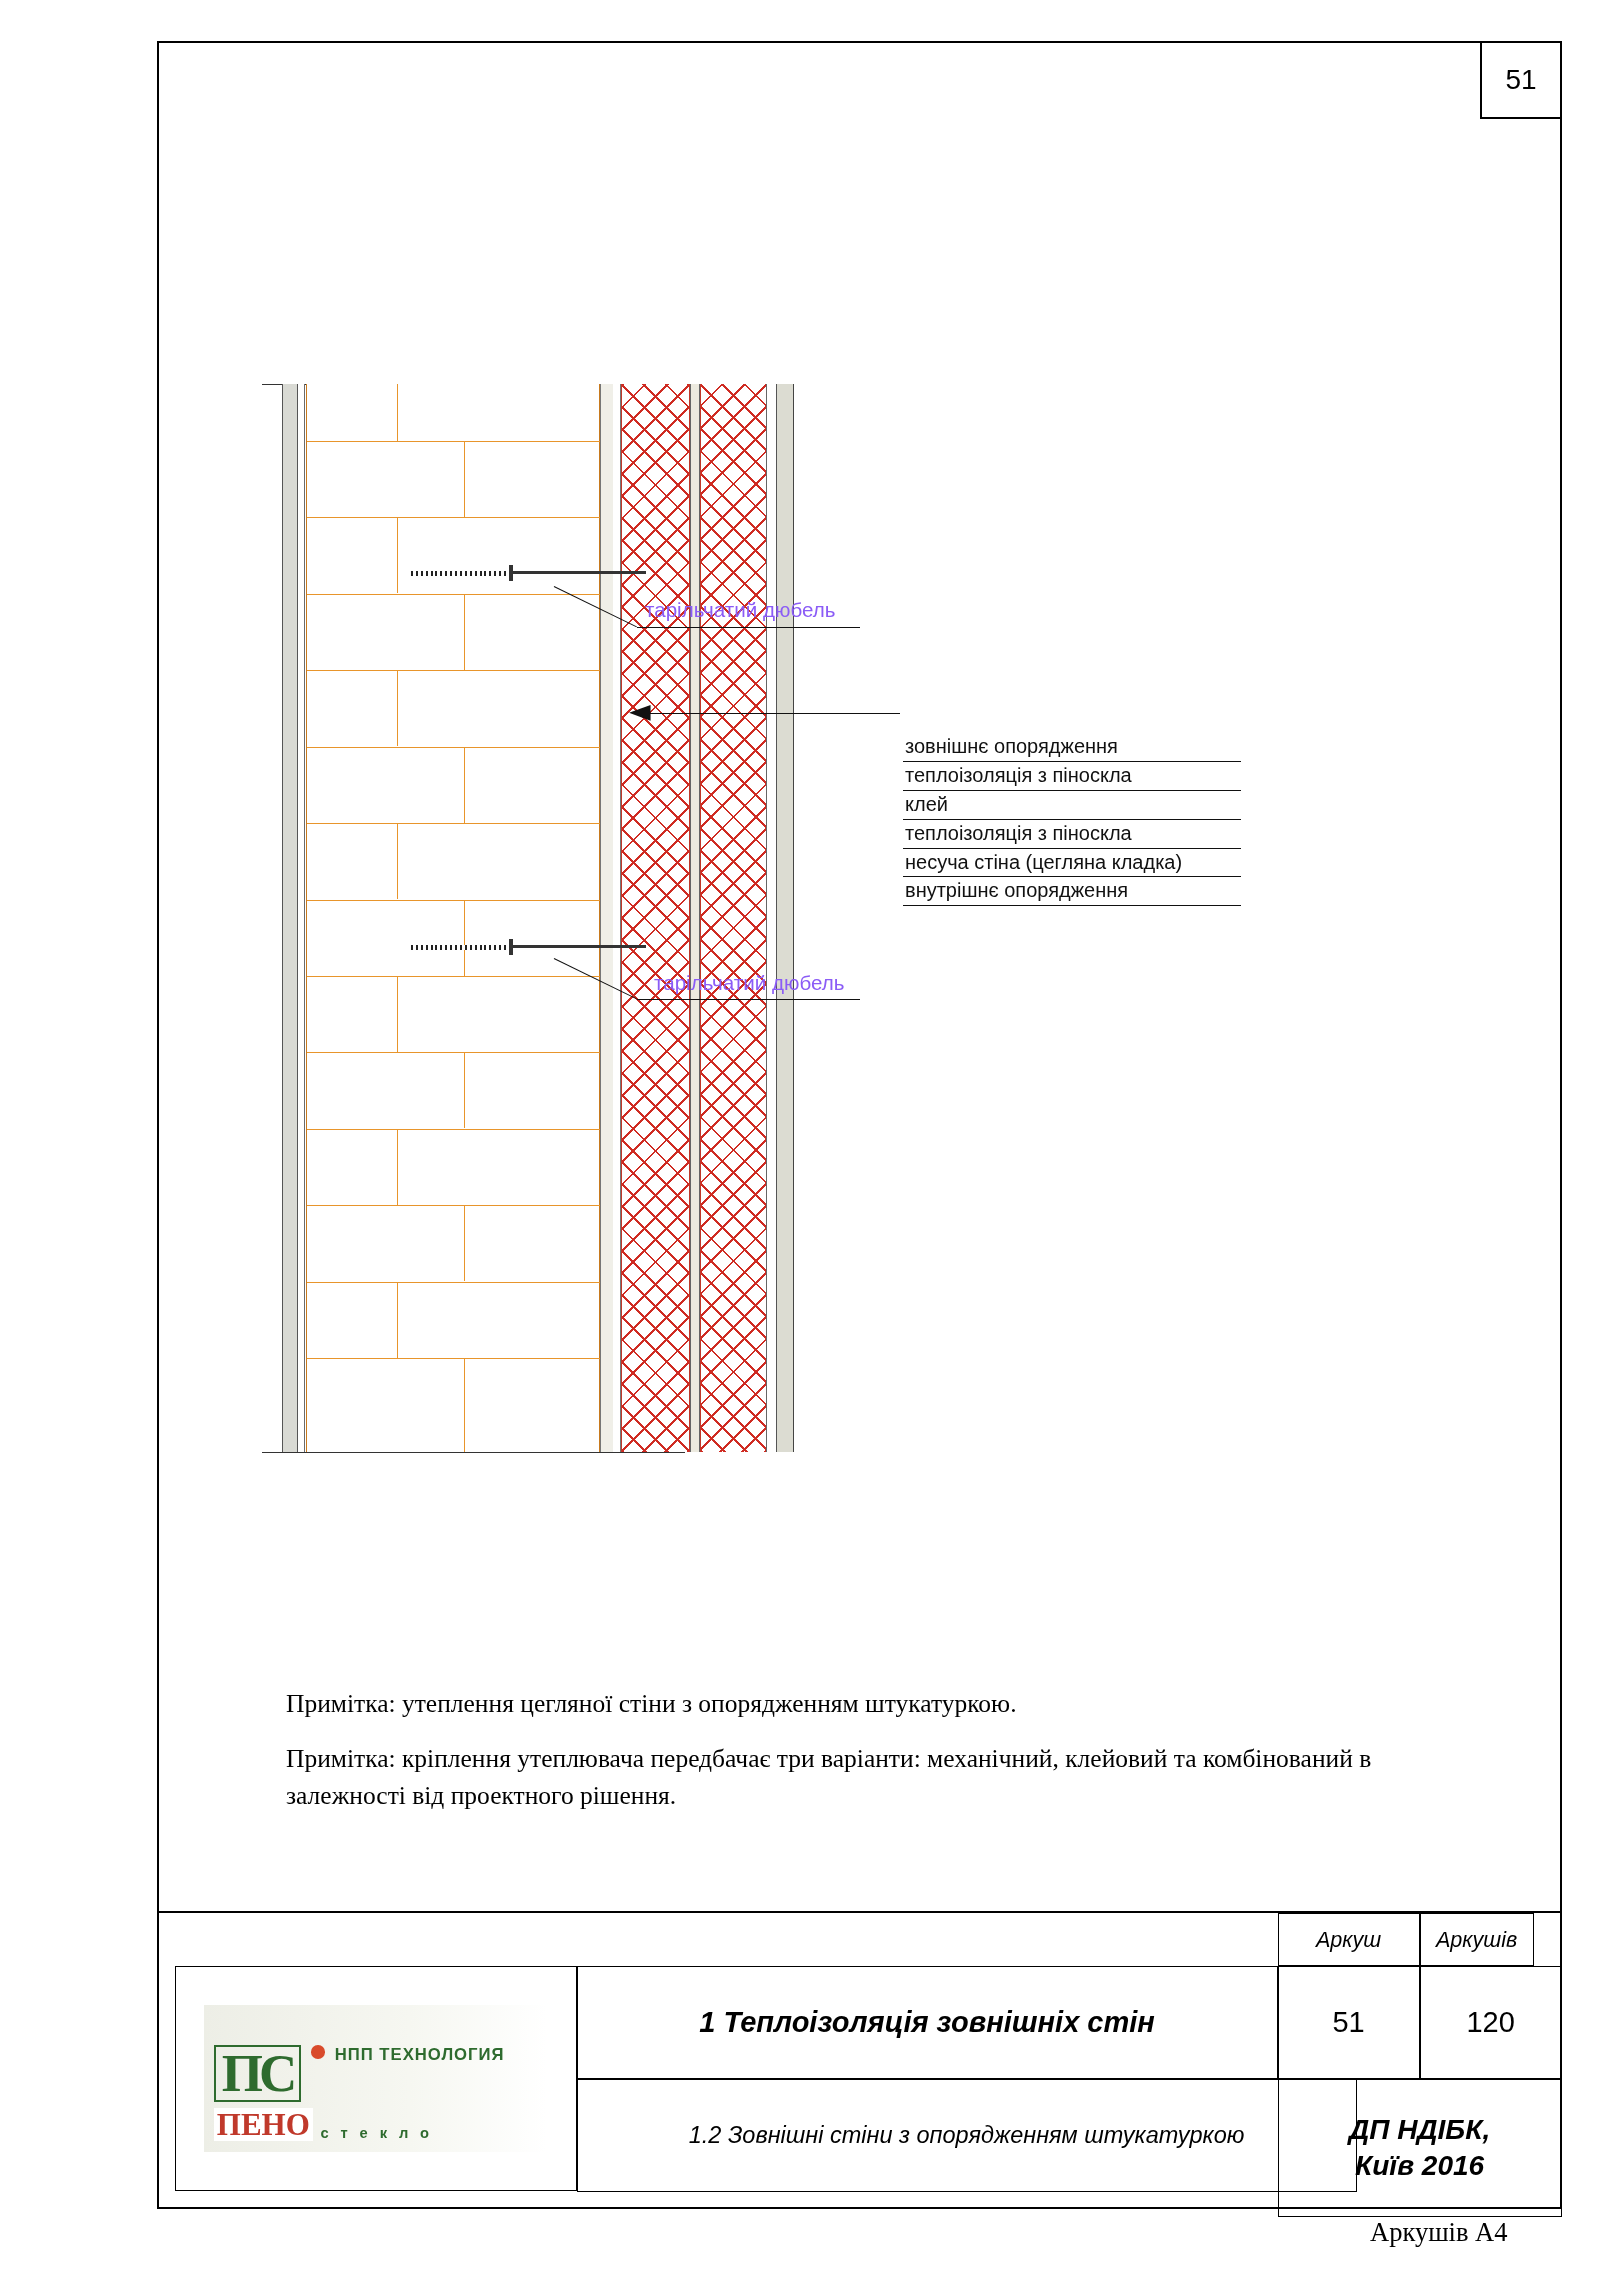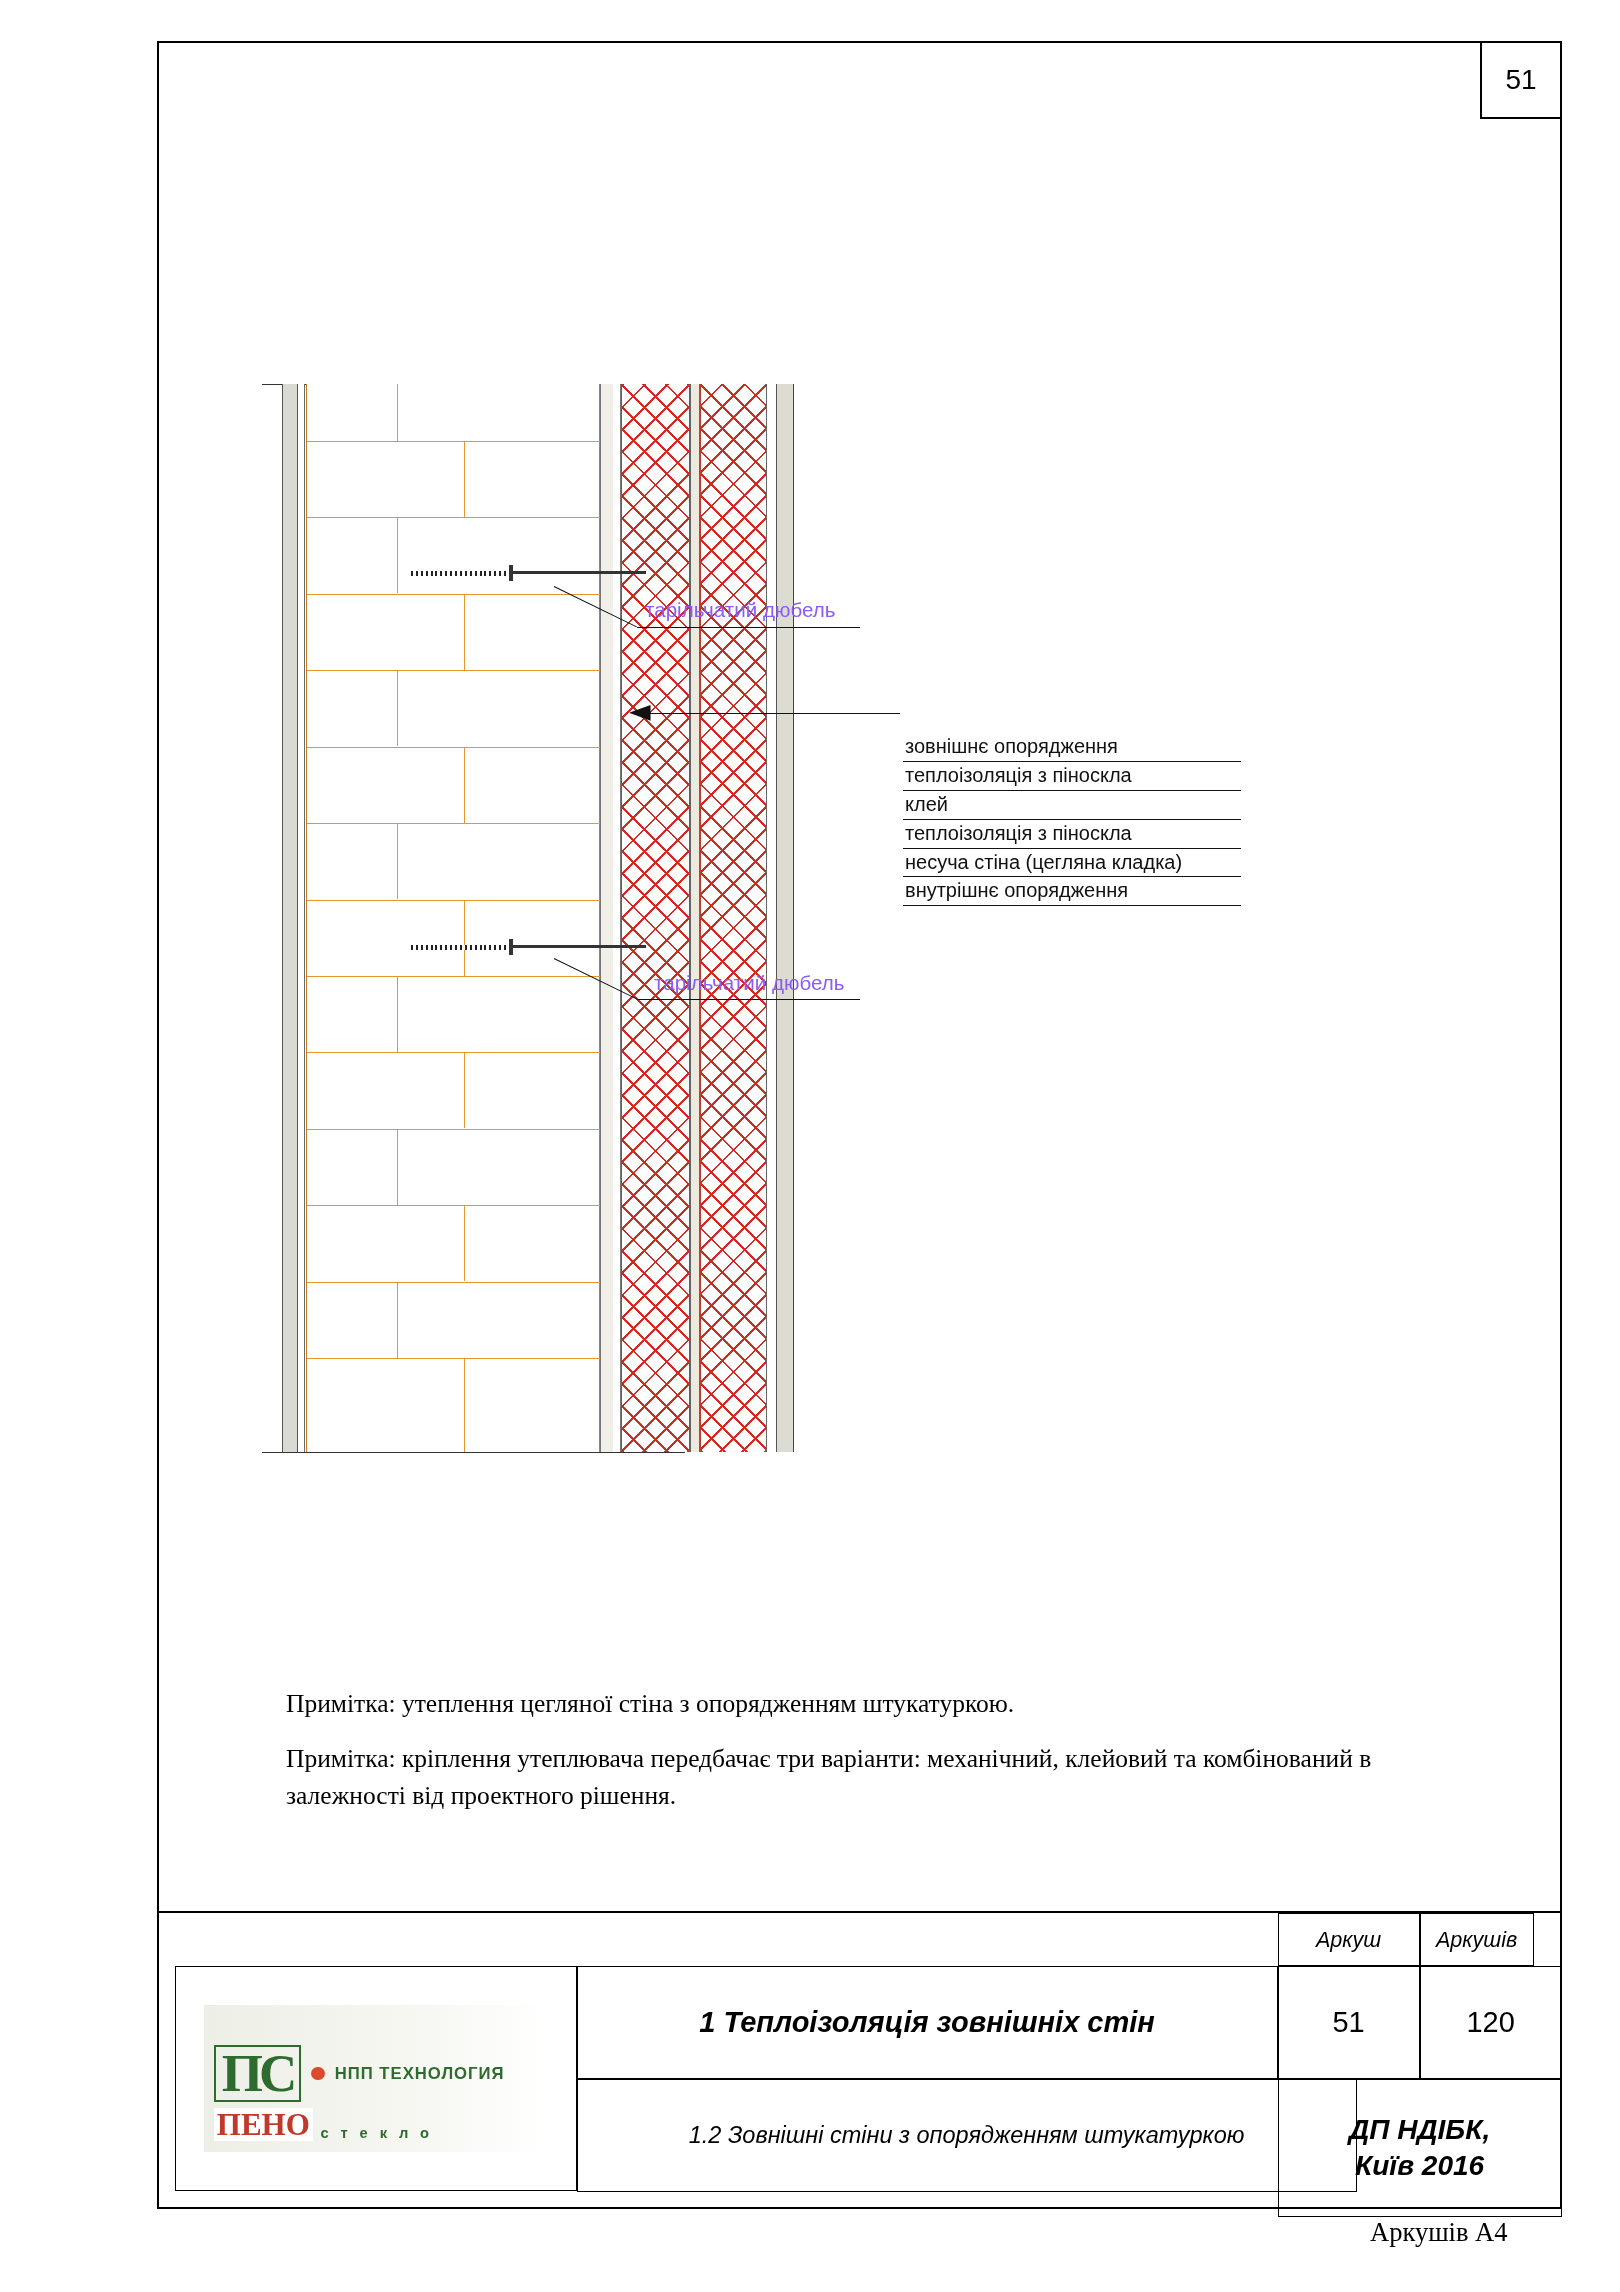--- a/index.html
+++ b/index.html
@@ -272,21 +272,21 @@
     width: 343px;
     height: 147px;
     background: linear-gradient(90deg,#edeee6 0%, #f6f7f1 60%, #ffffff 100%);
     position: relative;
     display: flex;
     flex-direction: column;
     justify-content: center;
     padding-left: 9.8px;
     box-sizing: border-box;
   }
-  .logo-row1 { display:flex; align-items:center; gap:9.8px;margin-top:29px;}
+  .logo-row1 { display:flex; align-items:flex-start; gap:9.8px;margin-top:29px;}
   .logo-pc {
     font-family: "Liberation Serif", serif;
     font-weight: bold;
     font-size: 53px;
     color: #2e6b2e;
     letter-spacing: -3.9px;
     line-height: 1;
     border: 2.9px solid #2e6b2e;
     padding: 0 5.9px;
   }
@@ -441,21 +441,21 @@
       <div class="callout-item">теплоізоляція з піноскла</div>
       <div class="callout-item">клей</div>
       <div class="callout-item">теплоізоляція з піноскла</div>
       <div class="callout-item">несуча стіна (цегляна кладка)</div>
       <div class="callout-item">внутрішнє опорядження</div>
     </div>
 
   </div>
 
   <div class="notes">
-    <p>Примітка: утеплення цегляної стіна з опорядженням штукатуркою.</p>
+    <p>Примітка: утеплення цегляної стіни з опорядженням штукатуркою.</p>
     <p>Примітка: кріплення утеплювача передбачає три варіанти: механічний, клейовий та комбінований в залежності від проектного рішення.</p>
   </div>
 
   <div class="titleblock">
     <div class="tb-grid">
 
       <div class="tb-logo">
         <div class="logo-inner">
           <div class="logo-row1">
             <span class="logo-pc">ПС</span>

